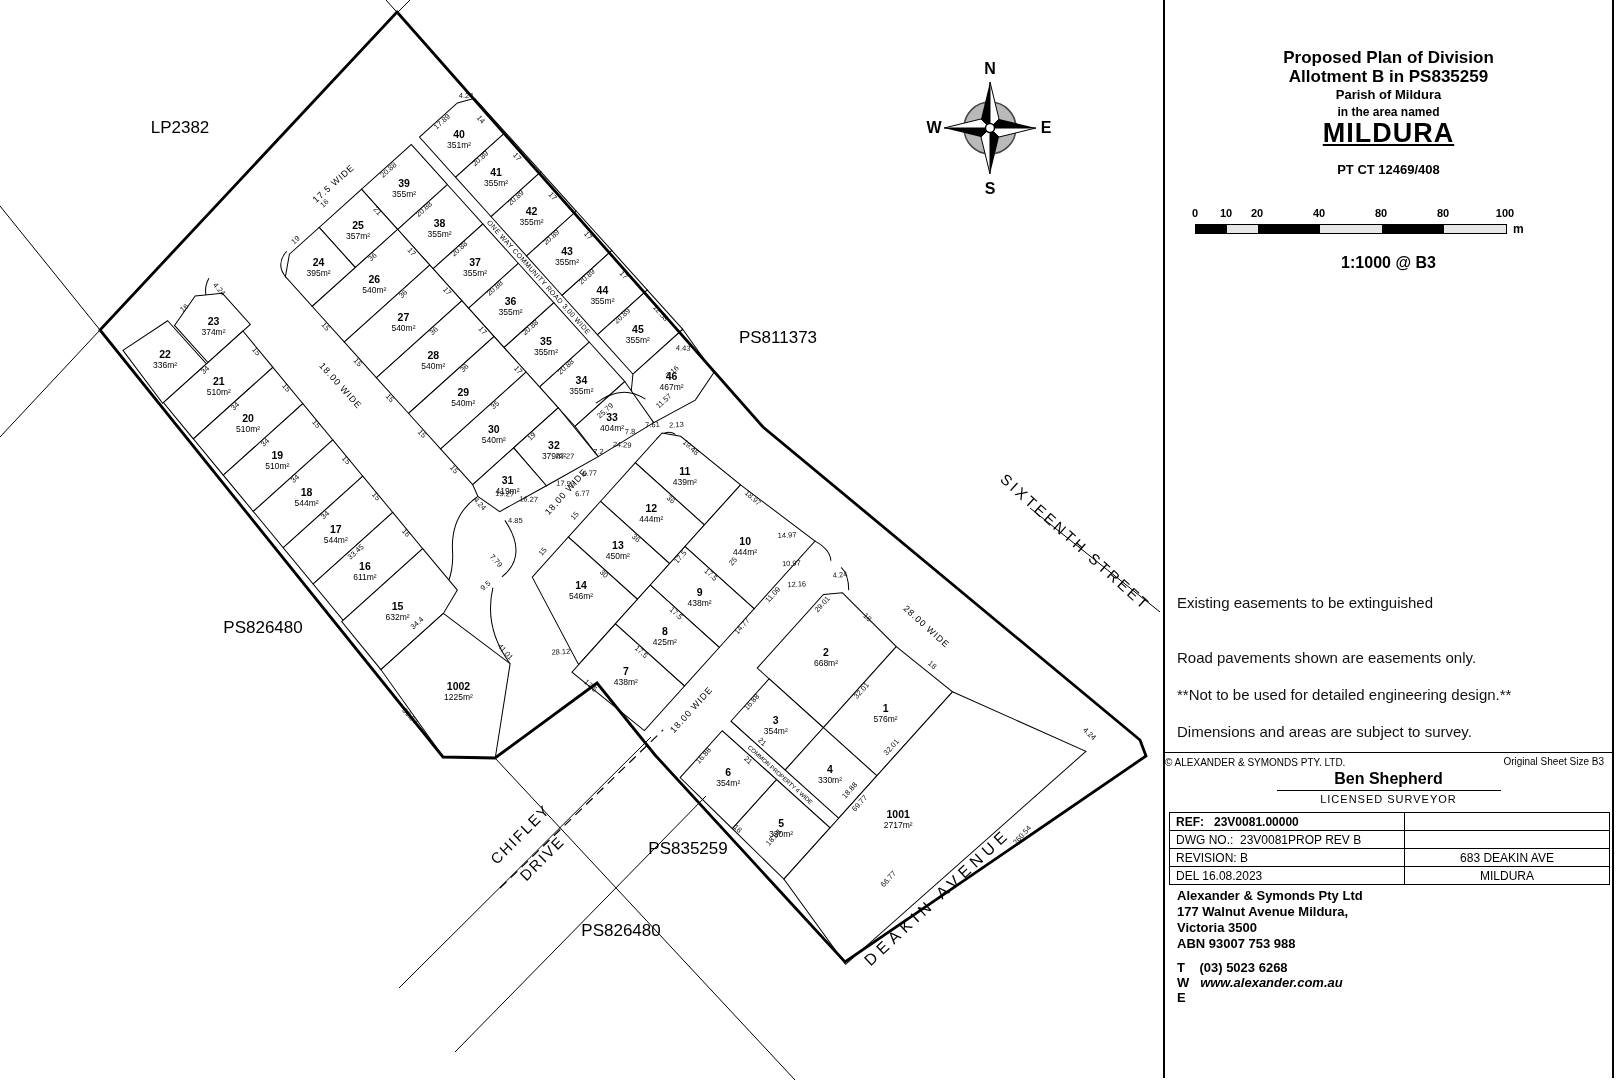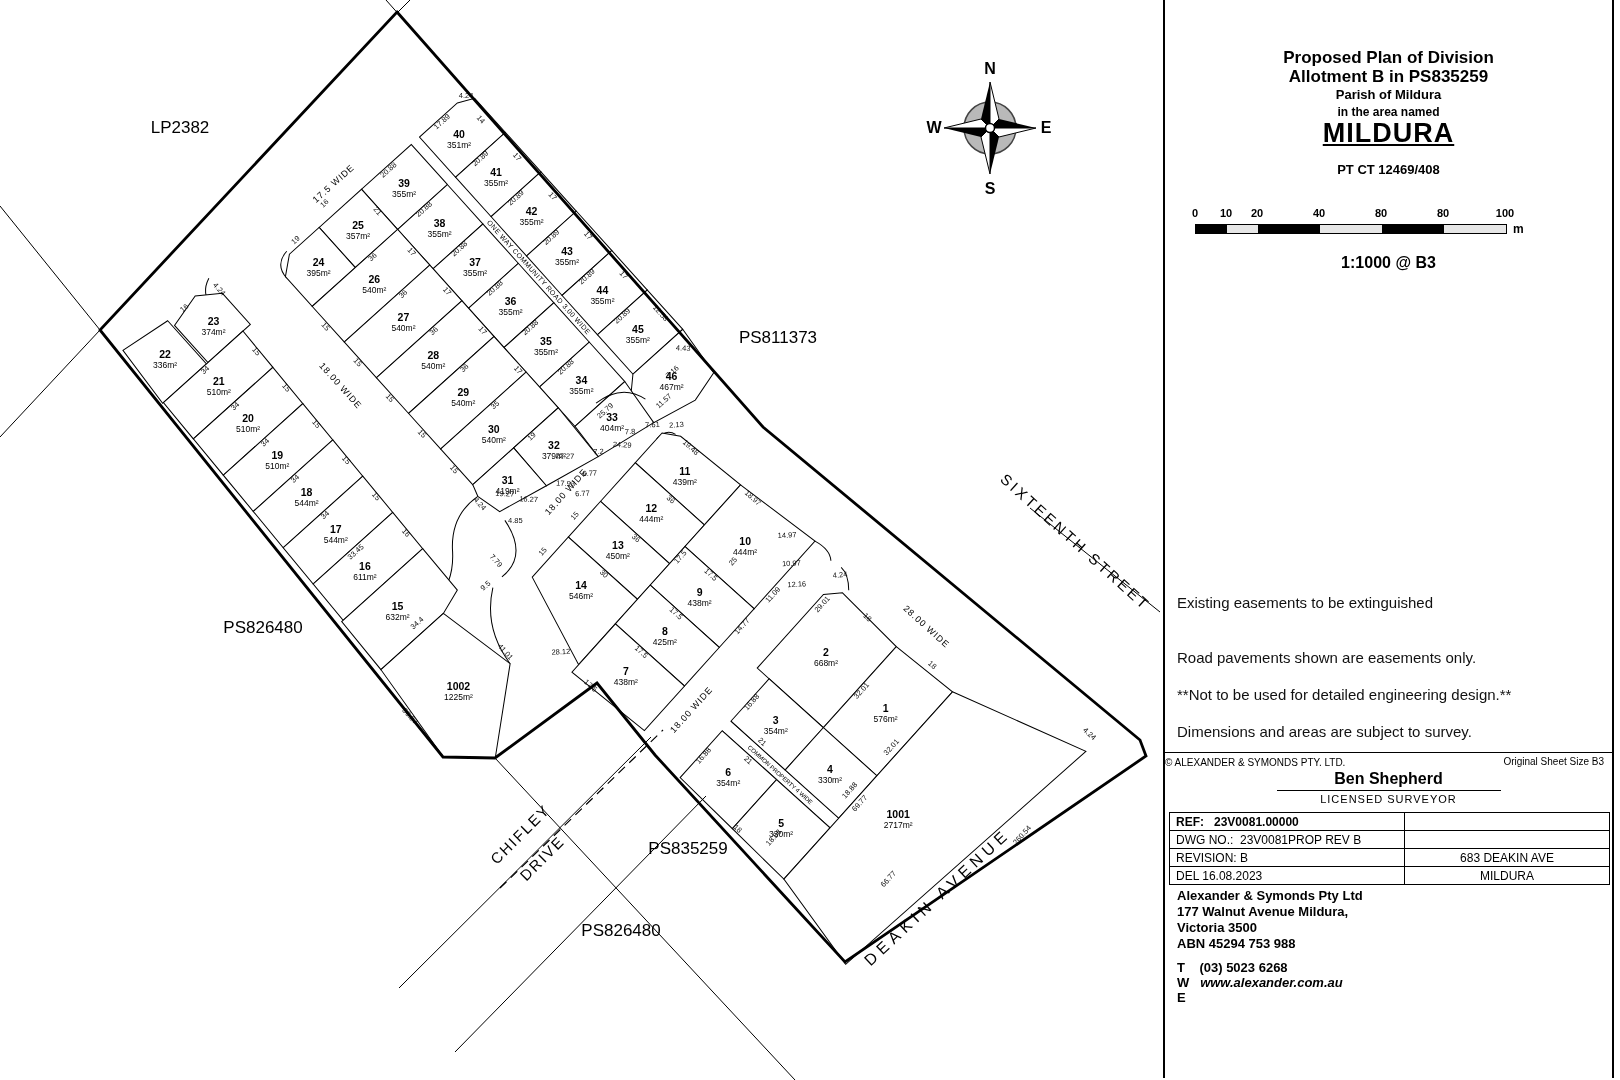--- a/index.html
+++ b/index.html
@@ -408,21 +408,21 @@
       <div class="trow">
         <div class="tleft">DEL  16.08.2023</div>
         <div class="tright">MILDURA</div>
       </div>
     </div>
 
     <div class="abs comp" style="left:12px;top:888px;">
       <div>Alexander &amp; Symonds Pty Ltd</div>
       <div>177 Walnut Avenue Mildura,</div>
       <div>Victoria 3500</div>
-      <div>ABN 45294 753 988</div>
+      <div>ABN 93007 753 988</div>
     </div>
     <div class="abs twe" style="left:12px;top:960px;">
       <div><span>T</span>&nbsp;&nbsp;&nbsp;&nbsp;<span style="font-weight:bold;">(03) 5023 6268</span></div>
       <div><span>W</span>&nbsp;&nbsp;&nbsp;<span style="font-weight:bold;font-style:italic;">www.alexander.com.au</span></div>
       <div><span>E</span></div>
     </div>
 
     <div id="logo" style="left:293px;top:914px;width:124px;height:160px;">
       <svg width="40" height="60" style="position:absolute;top:8px;right:8px;" viewBox="0 0 40 60">
         <g stroke="#fff" stroke-width="4" fill="none">

